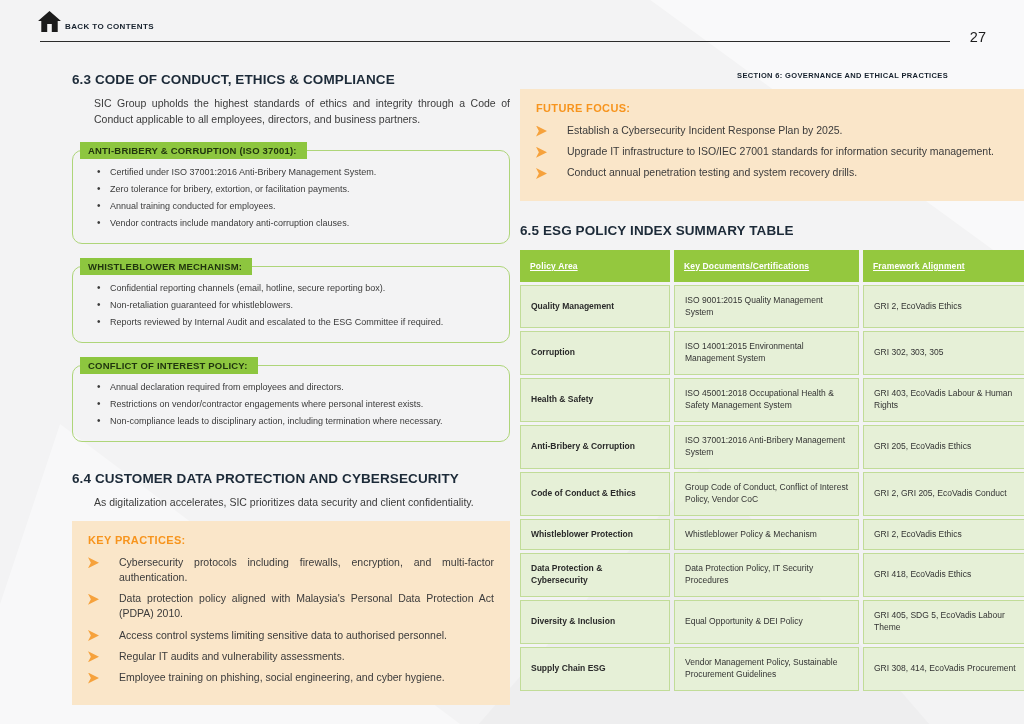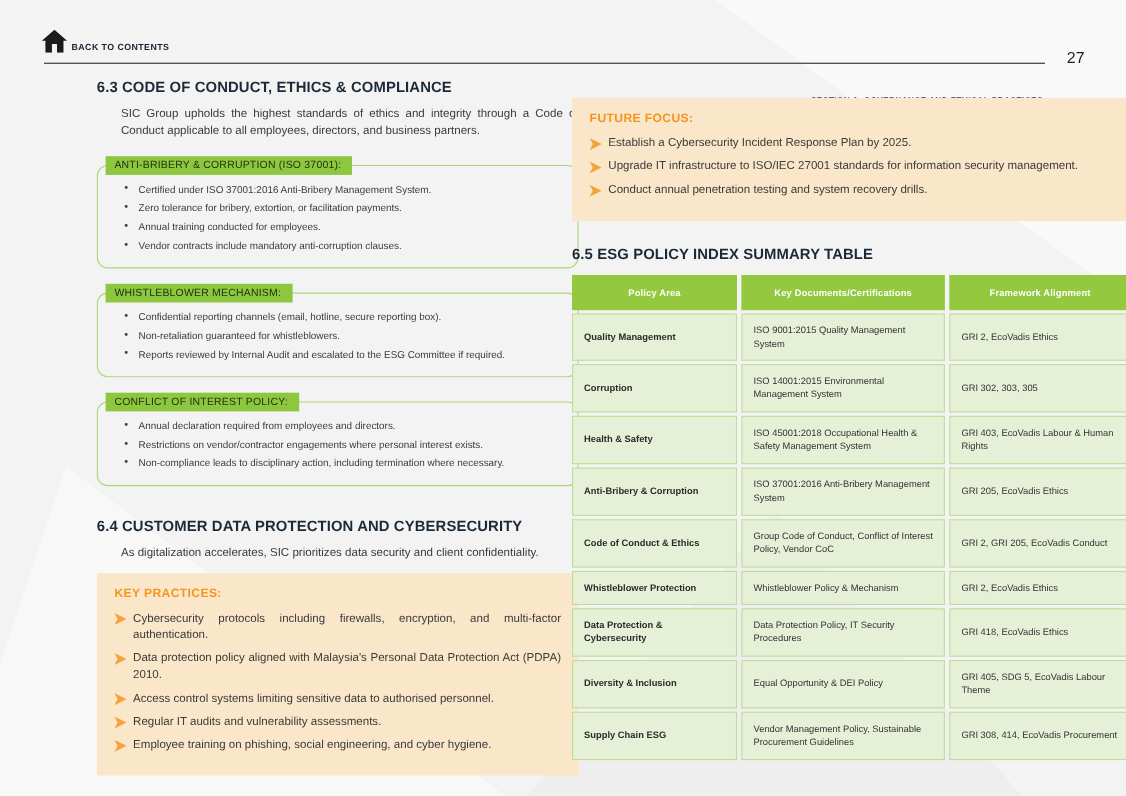--- a/index.html
+++ b/index.html
@@ -18,66 +18,66 @@
          background:rgba(255,255,255,.5);
          clip-path:polygon(100% 0,100% 100%,10% 0); }
   .bg2 { left:-80px; bottom:-120px; width:700px; height:420px;
          background:rgba(255,255,255,.45);
          clip-path:polygon(0 100%,100% 100%,20% 0); }
   .bg3 { right:60px; bottom:-40px; width:520px; height:300px;
          background:rgba(0,0,0,.018);
          clip-path:polygon(50% 0,100% 100%,0 100%); }
 
   
-  .topbar { position:absolute; top:16px; left:0; right:0; height:58px; }
+  .topbar { position:absolute; top:0; left:0; right:0; height:58px; }
   .backlink { position:absolute; left:38px; top:11px; display:flex; align-items:flex-end; gap:4px;
               text-decoration:none; cursor:pointer; }
   .homeicon { width:23px; height:21px; display:block; }
   .homeicon path { fill:#1b1b1b; }
   .backlabel { font-size:8px; font-weight:bold; color:#15202c; letter-spacing:.4px; padding-bottom:1px; }
   .hrule { position:absolute; left:40px; right:74px; top:41px; border-top:1.6px solid #2b2b2b; }
   .seclabel { position:absolute; right:76px; top:31px; font-size:7.5px; font-weight:bold;
               color:#15202c; letter-spacing:.35px;margin-top:40px; }
   .pagenum { position:absolute; right:38px; top:29px; font-size:14.5px; font-weight:normal; color:#1d1d1d; }
 
   
-  .col-left  { position:absolute; left:88px;  top:72px; width:438px; }
+  .col-left  { position:absolute; left:72px;  top:72px; width:438px; }
   .col-right { position:absolute; left:520px; top:72px; width:508px;margin-top:17px; }
 
   h2.sec { font-size:13.5px; font-weight:bold; color:#1c2a38; letter-spacing:.1px; margin-bottom:9px; }
   p.intro { font-size:10.5px; line-height:1.5; text-align:justify; color:#3b3b3b;margin-left:22px; }
 
   
   .gbox { position:relative; border:1.5px solid #aed579; border-radius:10px;
           padding:15px 14px 9px 14px; margin-top:22px; background:transparent; }
   .gbox .tag { position:absolute; top:-9px; left:7px; background:#8dc63f; color:#20350e;
-               font-size:9.5px; font-weight:normal; padding:3px 10px 3px 8px; letter-spacing:.2px; }
+               font-size:9.5px; font-weight:bold; padding:3px 10px 3px 8px; letter-spacing:.2px; }
   .gul { list-style:none; padding-left:10px; }
   .gul li { position:relative; font-size:9px; line-height:1.45; color:#3b3b3b;
             padding-left:13px; margin-bottom:4px; }
   .gul li::before { content:"•"; position:absolute; left:0; top:-1px; font-size:10px; color:#3b3b3b; }
 
   .h2-64 { margin-top:29px; }
 
   
   .obox { background:#fae6c9; padding:13px 16px 14px 16px; margin-top:10px; }
   .obox .otag { color:#f7941d; font-size:11px; font-weight:bold; letter-spacing:.35px; margin-bottom:9px; }
-  .oitem { display:flex; gap:6px; margin-bottom:6px; }
+  .oitem { display:flex; gap:20px; margin-bottom:6px; }
   .arrow { flex:0 0 11px; height:11px; margin-top:2.5px; background:#f6a23c;
            clip-path:polygon(0 0,100% 50%,0 100%,26% 50%); }
   .otext { font-size:10.5px; line-height:1.45; text-align:justify; color:#3b3b3b; }
 
   .col-right .obox { margin-top:0; }
   .h2-65 { margin-top:22px; margin-bottom:2px; }
 
   
   table.esg { width:calc(100% + 8px); margin-left:-4px; border-collapse:separate; border-spacing:4px 3px;
               margin-top:8px; table-layout:fixed; }
   table.esg th { background:#94c83e; color:#ffffff; font-size:8.5px; font-weight:bold;
-                 text-align:center; padding:11px 10px; letter-spacing:.15px; }
+                 text-align:left; padding:11px 10px; letter-spacing:.15px;text-decoration:underline; }
   table.esg td { background:#e6f0d7; border:1px solid #c1dc98; font-size:8.5px; color:#333;
                  line-height:1.4; padding:9px 10px; vertical-align:middle; }
   table.esg td.c1 { font-weight:bold; color:#2a2a2a; }
 </style>
 </head>
 <body>
 
 <div class="page">
   <div class="bgshape bg1"></div>
   <div class="bgshape bg2"></div>

